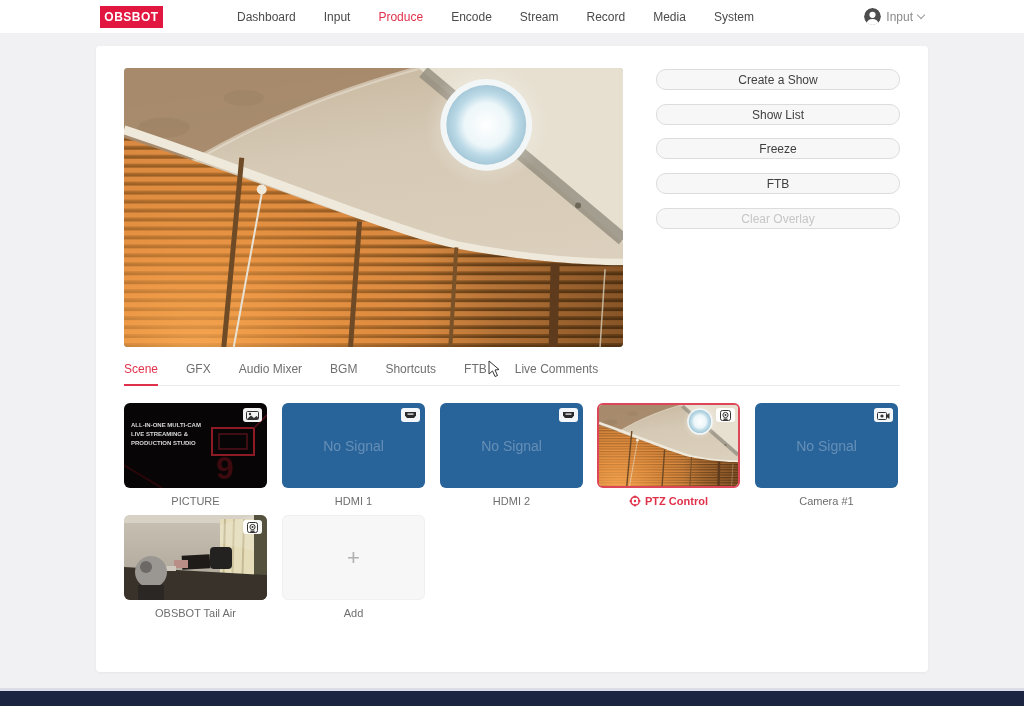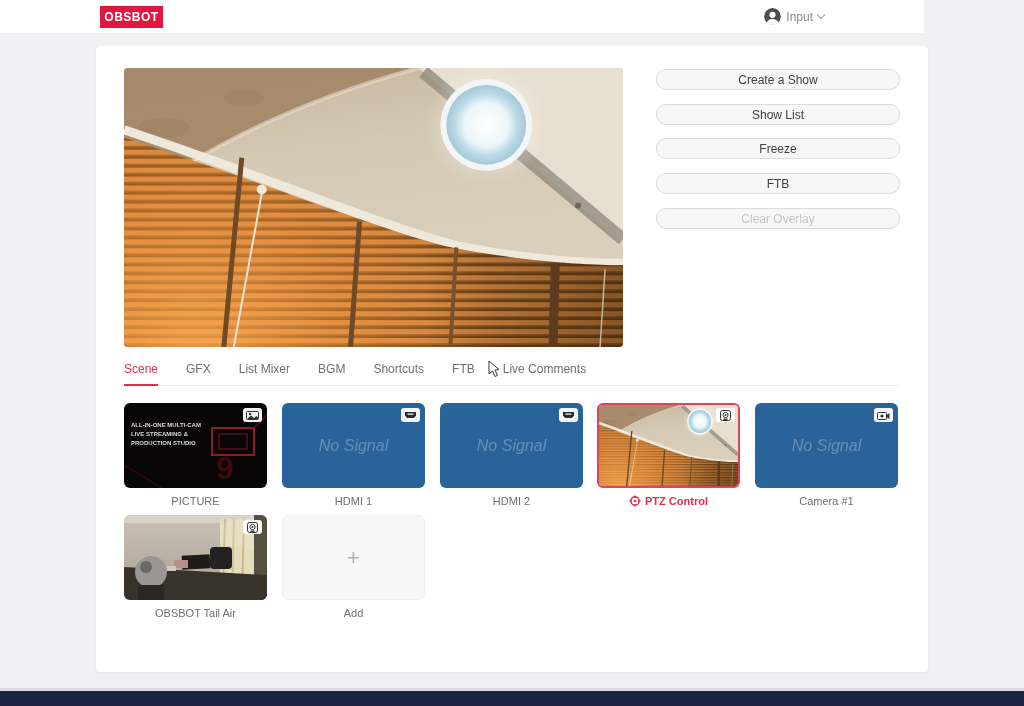--- a/index.html
+++ b/index.html
@@ -1,21 +1,21 @@
 <!DOCTYPE html>
 <html><head>
 <meta charset="utf-8">
 <style>
   * { margin:0; padding:0; box-sizing:border-box; }
   html,body { background:#e9e9ec; }
   body { font-family:"Liberation Sans", sans-serif; }
   .page { position:relative; width:1024px; height:706px; background:#f1f1f3; overflow:hidden; margin:0 auto; }
 
   
-  .app-header { position:absolute; left:0; top:0; width:924px; height:33px; background:#fff; display:flex; align-items:center; }
+  .app-header { position:absolute; left:0; top:0; width:1024px; height:33px; background:#fff; display:flex; align-items:center; }
   .logo { position:absolute; left:100px; top:6px; width:63px; height:22px; background:#e1173f; color:#fff;
           font-weight:bold; font-size:12px; letter-spacing:0.5px; display:flex; align-items:center; justify-content:center; cursor:pointer; }
   .nav { position:absolute; left:237px; top:0; height:33px; display:flex; align-items:center; gap:28px; }
   .nav-item { font-size:12px; color:#4b4b4b; cursor:pointer; white-space:nowrap; }
   .nav-item.active { color:#e0314b; }
   .user-menu { position:absolute; right:100px; top:0; height:33px; display:flex; align-items:center; gap:5px; cursor:pointer; }
   .user-name { font-size:12px; color:#8a8a8a; }
   .chev { width:6px; height:6px; border-right:1.5px solid #9a9a9a; border-bottom:1.5px solid #9a9a9a; transform:rotate(45deg); margin-top:-4px; }
 
   
@@ -31,21 +31,21 @@
 
   
   .tabs { position:absolute; left:124px; top:362px; width:776px; height:24px; display:flex; gap:28px; border-bottom:1px solid #ececec; }
   .tab { font-size:12px; color:#6f6f6f; cursor:pointer; white-space:nowrap; }
   .tab.active { color:#e0314b; border-bottom:2px solid #e0314b; margin-bottom:-1px; }
 
   
   .tile-cell { position:absolute; width:143px; text-align:center; }
   .tile { position:relative; width:143px; height:85px; border-radius:6px; overflow:hidden; cursor:pointer; }
   .tile.blue { background:#28639a; display:flex; align-items:center; justify-content:center; }
-  .no-signal { font-size:16px; color:rgba(255,255,255,0.28);font-style:italic; }
+  .no-signal { font-size:14px; color:rgba(255,255,255,0.28); }
   .tile.selected { border:2px solid #dd4558; }
   .tile.add-tile { background:#f7f7f8; border:1px solid #f0f0f0; display:flex; align-items:center; justify-content:center; }
   .plus { font-size:22px; color:#b0b0b0; font-weight:300; }
   .badge { position:absolute; top:5px; right:5px; width:19px; height:14px; background:rgba(255,255,255,0.95); border-radius:3px;
            display:flex; align-items:center; justify-content:center; }
   .tile.selected .badge { top:3px; right:3px; }
   .tile-label { margin-top:7px; font-size:11px; color:#6e6e6e; display:flex; align-items:center; justify-content:center; gap:4px; }
   .tile-label.ptz { color:#e0314b; font-weight:bold; cursor:pointer; }
 
   
@@ -113,20 +113,30 @@
         <line x1="432" y1="196" x2="430" y2="280" stroke="#5d3b1c" stroke-width="9"></line>
         <circle cx="138" cy="122" r="5" fill="#efe9dc"></circle>
         <line x1="138" y1="126" x2="110" y2="280" stroke="#e8e2d4" stroke-width="2"></line>
         <line x1="482" y1="202" x2="477" y2="280" stroke="#d8cdb8" stroke-width="1.5" opacity="0.8"></line>
       </g>
     </defs>
   </svg>
 
   <div class="app-header">
     <div class="logo">OBSBOT</div>
+    <nav class="nav">
+      <span class="nav-item">Dashboard</span>
+      <span class="nav-item">Input</span>
+      <span class="nav-item active">Produce</span>
+      <span class="nav-item">Encode</span>
+      <span class="nav-item">Stream</span>
+      <span class="nav-item">Record</span>
+      <span class="nav-item">Media</span>
+      <span class="nav-item">System</span>
+    </nav>
     <div class="user-menu">
       <svg width="17" height="17">
         <clipPath id="avclip">
             <circle cx="8.5" cy="8.5" r="8.5"></circle>
           </clipPath>
         <g clip-path="url(#avclip)">
           <circle cx="8.5" cy="8.5" r="8.5" fill="#4d4d4d"></circle>
           <circle cx="8.5" cy="6.8" r="3.1" fill="#fff"></circle>
           <ellipse cx="8.5" cy="15.5" rx="5.8" ry="4.6" fill="#fff"></ellipse>
         </g>
@@ -146,21 +156,21 @@
 
   <div class="btn" style="top:69px">Create a Show</div>
   <div class="btn" style="top:104px">Show List</div>
   <div class="btn" style="top:138px">Freeze</div>
   <div class="btn" style="top:173px">FTB</div>
   <div class="btn disabled" style="top:208px">Clear Overlay</div>
 
   <div class="tabs">
     <span class="tab active">Scene</span>
     <span class="tab">GFX</span>
-    <span class="tab">List Mixer</span>
+    <span class="tab">Audio Mixer</span>
     <span class="tab">BGM</span>
     <span class="tab">Shortcuts</span>
     <span class="tab">FTB</span>
     <span class="tab">Live Comments</span>
   </div>
 
   <svg class="cursor" width="14" height="18">
     <polygon points="1,1 1,14 4.5,11 7,16.5 9.5,15.5 7,10 11,9.5" fill="#fff" stroke="#333" stroke-width="1"></polygon>
   </svg>
 

